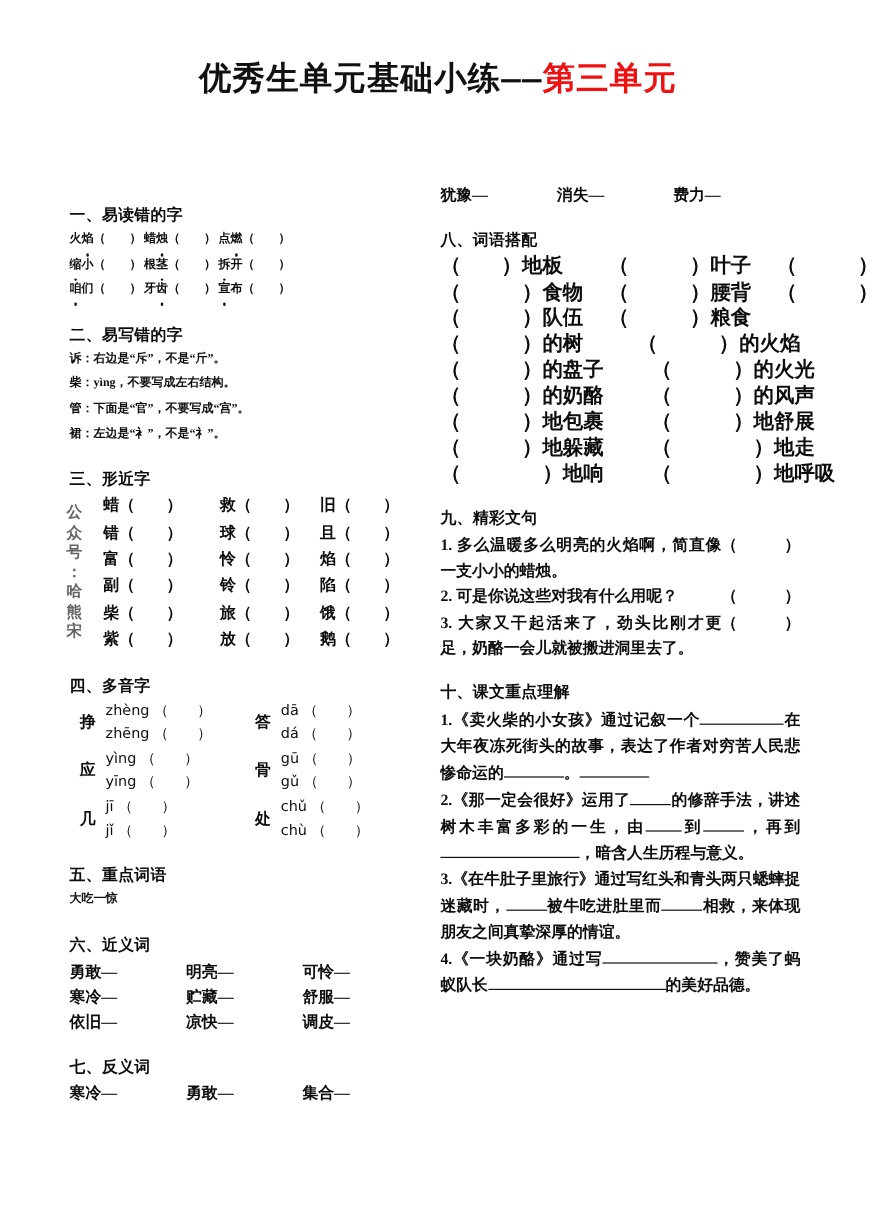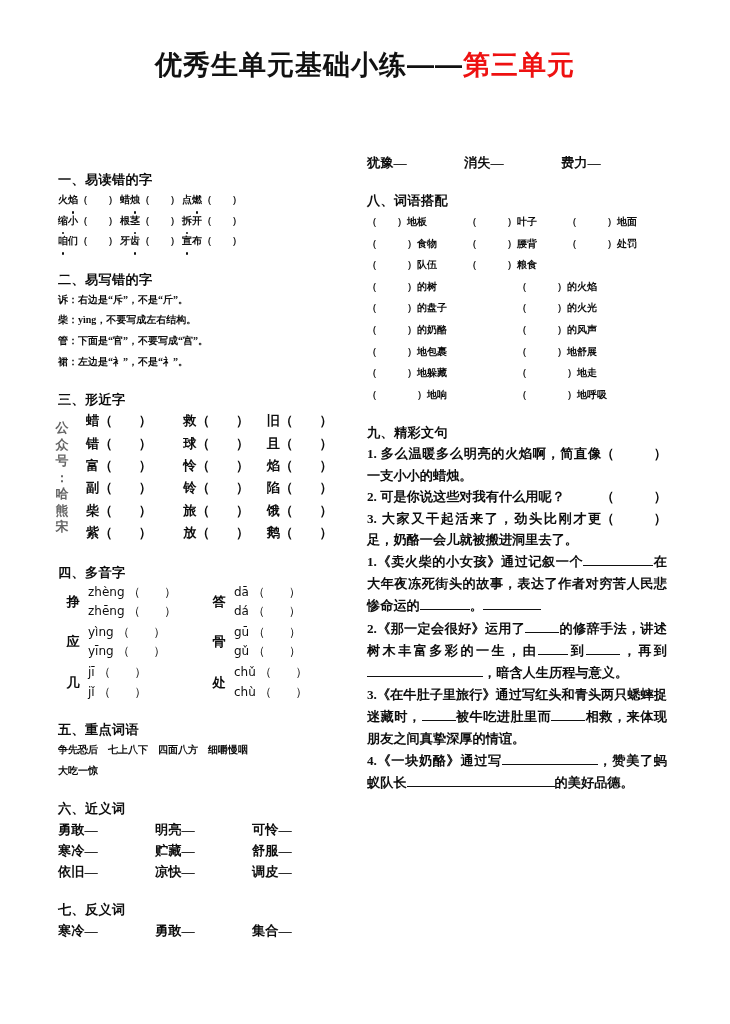--- a/index.html
+++ b/index.html
@@ -13,21 +13,21 @@
   }
   .page{position:relative;width:730px;height:1024px;}
 
   
   .title-wrap{
     position:absolute;top:47px;left:0;width:730px;
     text-align:center;
   }
   .title{
     display:inline-block;
-    font-family:Liberation Sans, sans-serif;
+    font-family:Liberation Mono, monospace;
     font-weight:bold;
     font-size:27px;
     letter-spacing:1px;
     white-space:nowrap;
   }
   .title .black{color:#111111;}
   .title .red{color:#ee1111;}
 
   
   .col{position:absolute;top:152px;}
@@ -83,21 +83,21 @@
     font-family:"DejaVu Sans","Liberation Sans",sans-serif;
     font-size:12px;line-height:19.6px;font-weight:normal;
   }
   .dyz-pair div{white-space:nowrap;}
 
   
   .three{display:flex;font-size:13.2px;line-height:21px;font-weight:bold;}
   .three span{width:97px;}
 
   
-  .dp-row{display:flex;font-size:10px;line-height:21.6px;font-weight:bold;white-space:nowrap;}
+  .dp-row{display:flex;font-size:17px;line-height:21.6px;font-weight:bold;white-space:nowrap;gap:40px;}
   .dp-row .it{width:100px;}
   .dp-row.two .it{width:150px;}
 
   
   .num-p{
     font-size:13.2px;
     line-height:21.4px;
     font-weight:bold;
     text-align:justify;
   }
@@ -243,21 +243,20 @@
             <div class="dyz-char">处</div>
             <div class="dyz-pair">
               <div>chǔ （　　）</div>
               <div>chù （　　）</div>
             </div>
           </div>
         </div>
       </div>
 
     <div class="sec-head">五、重点词语</div>
-    <div class="line">争先恐后　七上八下　四面八方　细嚼慢咽</div>
     <div class="line">大吃一惊</div>
 
     <div class="sec-head">六、近义词</div>
     <div id="s6-rows">
         <div class="three">
           <span>勇敢—</span>
           <span>明亮—</span>
           <span>可怜—</span>
         </div>
         <div class="three">
@@ -334,20 +333,21 @@
         </div>
       </div>
 
     <div class="sec-head">九、精彩文句</div>
     <div id="s9-items">
         <div class="num-p"><span class="tail-paren">（　　　）</span><span>1. </span><span>多么温暖多么明亮的火焰啊，简直像一支小小的蜡烛。</span></div>
         <div class="num-p"><span class="tail-paren">（　　　）</span><span>2. </span><span>可是你说这些对我有什么用呢？</span></div>
         <div class="num-p"><span class="tail-paren">（　　　）</span><span>3. </span><span>大家又干起活来了，劲头比刚才更足，奶酪一会儿就被搬进洞里去了。</span></div>
       </div>
 
+    <div class="sec-head">十、课文重点理解</div>
     <div id="s10-items">
         <div class="num-p"><span>1.</span><span>《卖火柴的小女孩》通过记叙一个</span><span class="blank" style="width: 70px;"></span><span>在大年夜冻死街头的故事，表达了作者对穷苦人民悲惨命运的</span><span class="blank" style="width: 50px;"></span><span>。</span><span class="blank" style="width: 58px;"></span></div>
         <div class="num-p"><span>2.</span><span>《那一定会很好》运用了</span><span class="blank" style="width: 34px;"></span><span>的修辞手法，讲述树木丰富多彩的一生，由</span><span class="blank" style="width: 30px;"></span><span>到</span><span class="blank" style="width: 34px;"></span><span>，再到</span><span class="blank" style="width: 116px;"></span><span>，暗含人生历程与意义。</span></div>
         <div class="num-p"><span>3.</span><span>《在牛肚子里旅行》通过写红头和青头两只蟋蟀捉迷藏时，</span><span class="blank" style="width: 34px;"></span><span>被牛吃进肚里而</span><span class="blank" style="width: 34px;"></span><span>相救，来体现朋友之间真挚深厚的情谊。</span></div>
         <div class="num-p"><span>4.</span><span>《一块奶酪》通过写</span><span class="blank" style="width: 96px;"></span><span>，赞美了蚂蚁队长</span><span class="blank" style="width: 148px;"></span><span>的美好品德。</span></div>
       </div>
   </div>
 
 </div>
 

